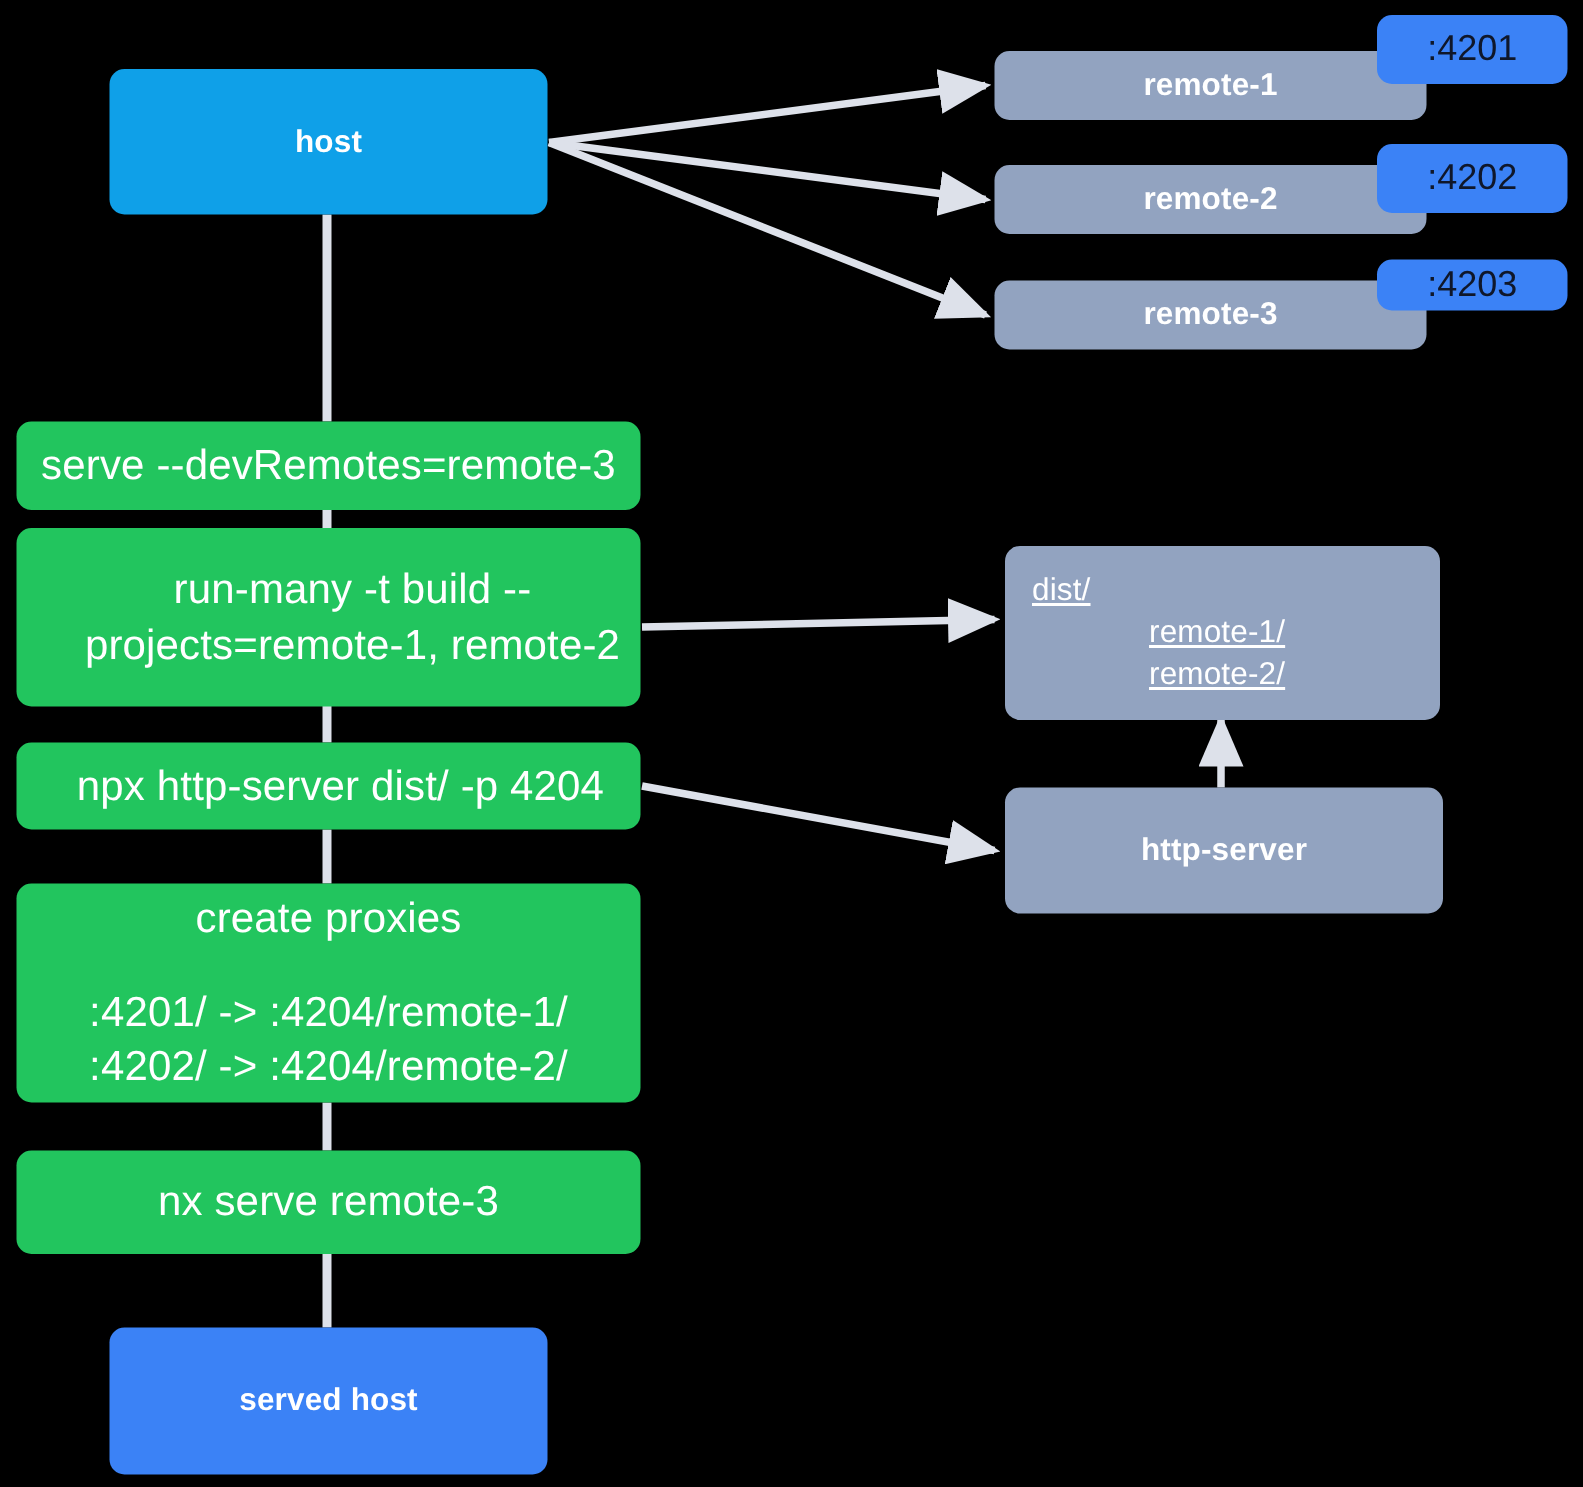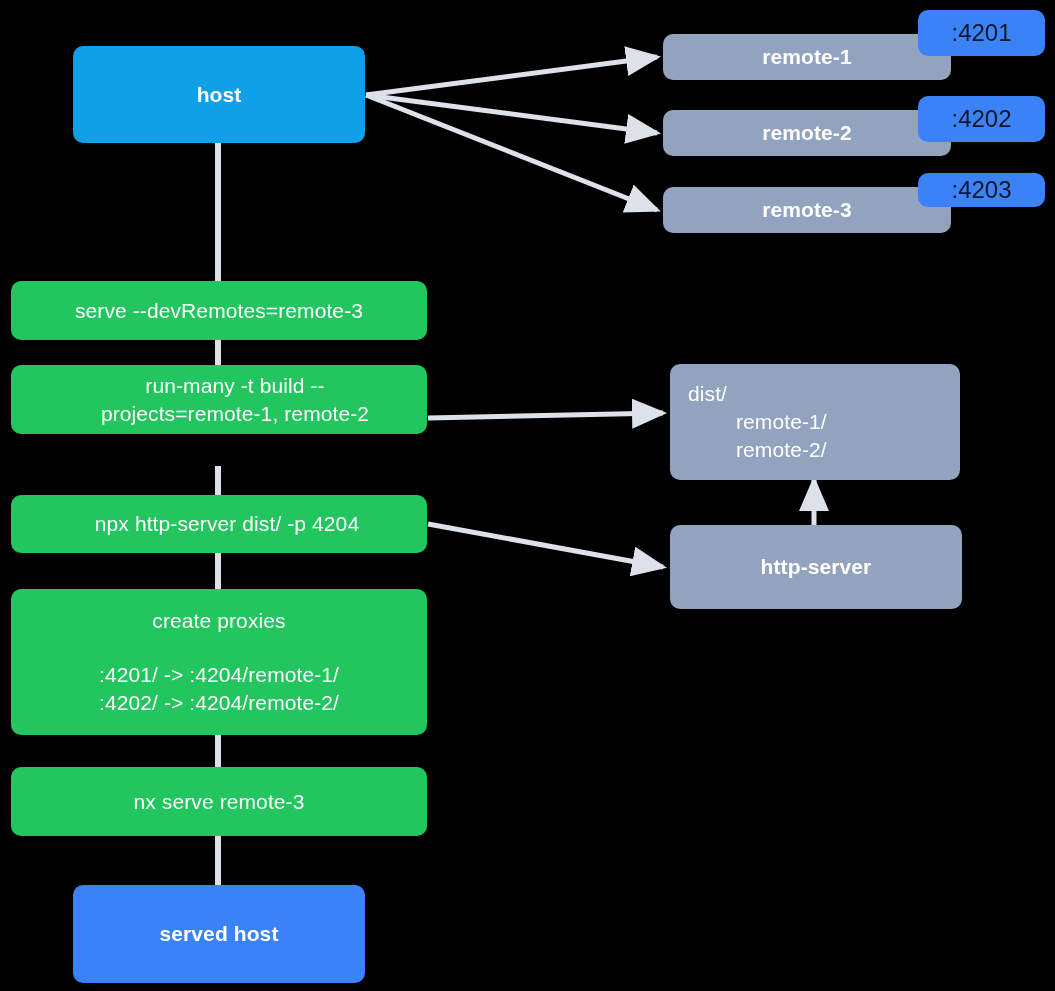--- a/index.html
+++ b/index.html
@@ -44,40 +44,41 @@
     font-size: 21px;
   }
   .node-served {
     background: #3b82f6;
     font-weight: bold;
     font-size: 21px;
   }
   .node-cmd {
     background: #22c55e;
     font-weight: normal;
-    font-size: 21px;
+    font-size: 28px;
   }
   .node-remote {
     background: #92a3c0;
     font-weight: bold;
     font-size: 21px;
     z-index: 2;
     align-items: center;
   }
   .node-artifact {
     background: #92a3c0;
     font-weight: normal;
     font-size: 21px;
     align-items: flex-start;
     justify-content: center;
     text-align: left;
+    text-decoration: underline;
   }
   .node-artifact .line-0 { padding-left: 18px; }
   .node-artifact .line-1,
-  .node-artifact .line-2 { padding-left: 66px; }
+  .node-artifact .line-2 { padding-left: 96px; }
   .badge {
     position: absolute;
     box-sizing: border-box;
     border-radius: 10px;
     background: #3b82f6;
     color: #0f172a;
     font-size: 24px;
     font-weight: normal;
     display: flex;
     align-items: center;
@@ -143,21 +144,21 @@
     <span>remote-3</span>
   </div>
   <div class="badge" style="left:918px; top:173px; width:127px; height:34px;">
     <span>:4203</span>
   </div>
 
   <div class="node node-cmd" style="left:11px; top:281px; width:416px; height:59px;">
     <span>serve --devRemotes=remote-3</span>
   </div>
 
-  <div class="node node-cmd" style="left:11px; top:365px; width:416px; height:69px;padding-left:32px;">
+  <div class="node node-cmd" style="left:11px; top:352px; width:416px; height:119px;padding-left:32px;">
     <span>run-many -t build --</span>
     <span>projects=remote-1, remote-2</span>
   </div>
 
   <div class="node node-cmd" style="left:11px; top:495px; width:416px; height:58px;padding-left:16px;">
     <span>npx http-server dist/ -p 4204</span>
   </div>
 
   <div class="node node-cmd node-stack" style="left:11px; top:589px; width:416px; height:146px;">
     <span class="cmd-title">create proxies</span>

